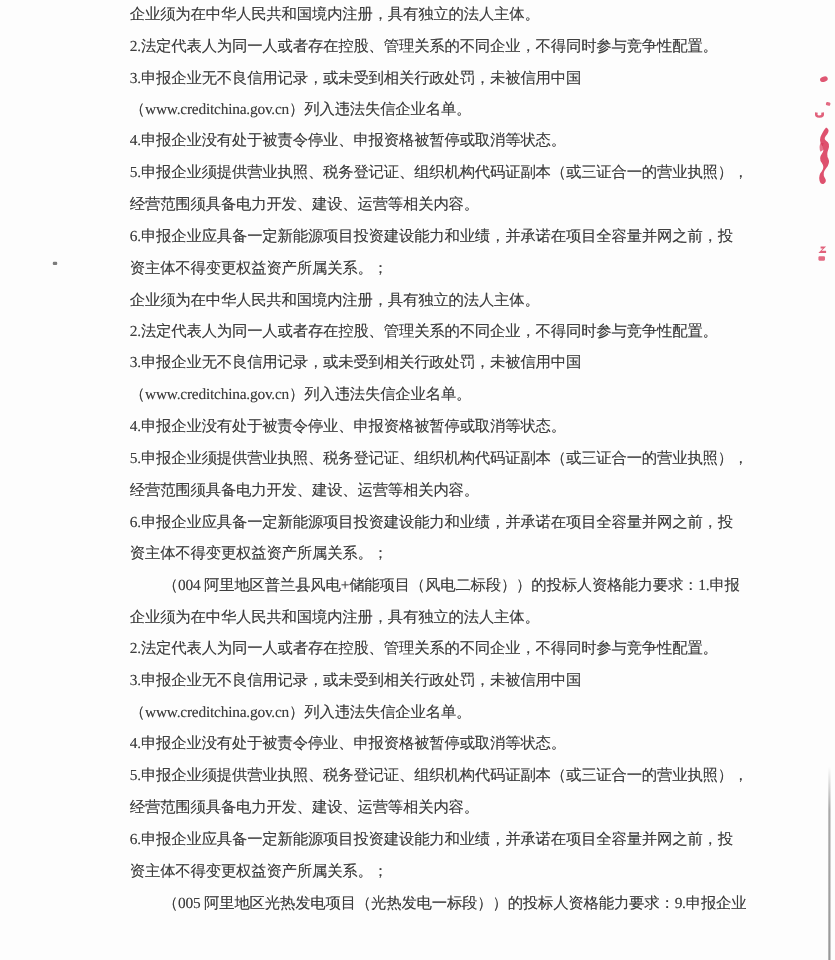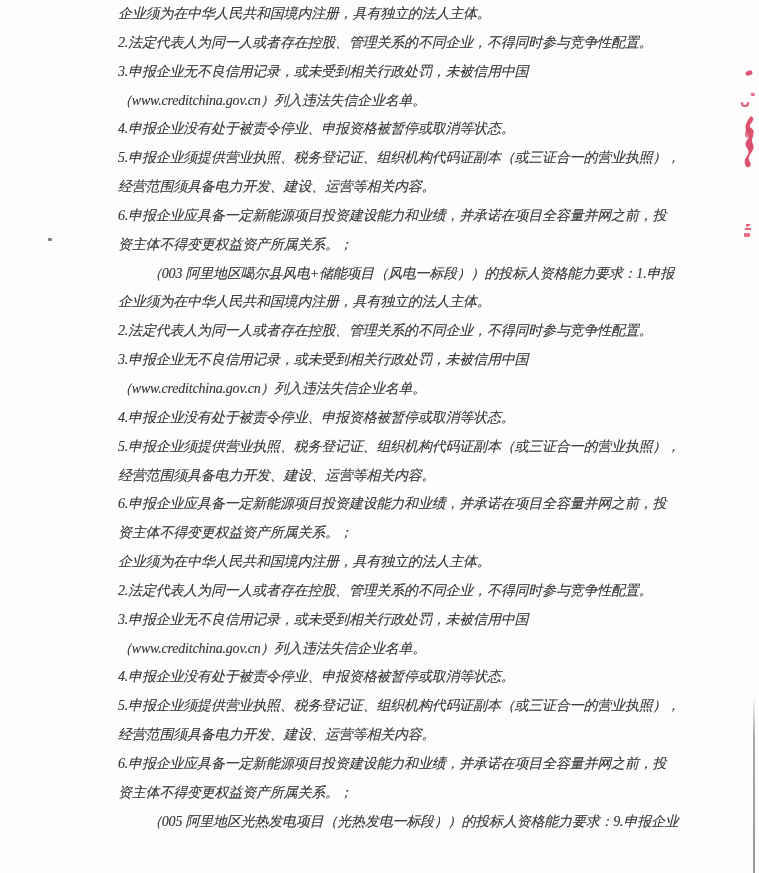--- a/index.html
+++ b/index.html
@@ -20,21 +20,20 @@
     width: 620px;
   }
   .line {
     height: 28.85px;
     line-height: 28.85px;
     white-space: nowrap;
     font-size: 14px;
     letter-spacing: -0.2px;
     color: #3e3e3e;
     text-shadow: 0 0 0.5px rgba(70,70,70,0.55);
-    font-style: italic;
   }
   .line.indent { padding-left: 30px; }
   .stamp {
     position: absolute;
     pointer-events: none;
   }
   .left-dot {
     position: absolute;
     left: 48px; top: 238px;
     width: 4px; height: 3px;
@@ -57,30 +56,30 @@
   <div class="textblock">
     <div class="line">企业须为在中华人民共和国境内注册，具有独立的法人主体。</div>
     <div class="line">2.法定代表人为同一人或者存在控股、管理关系的不同企业，不得同时参与竞争性配置。</div>
     <div class="line">3.申报企业无不良信用记录，或未受到相关行政处罚，未被信用中国</div>
     <div class="line">（www.creditchina.gov.cn）列入违法失信企业名单。</div>
     <div class="line">4.申报企业没有处于被责令停业、申报资格被暂停或取消等状态。</div>
     <div class="line">5.申报企业须提供营业执照、税务登记证、组织机构代码证副本（或三证合一的营业执照），</div>
     <div class="line">经营范围须具备电力开发、建设、运营等相关内容。</div>
     <div class="line">6.申报企业应具备一定新能源项目投资建设能力和业绩，并承诺在项目全容量并网之前，投</div>
     <div class="line">资主体不得变更权益资产所属关系。；</div>
-    <div class="line indent">（003 阿里地区噶尔县风电+储能项目（风电一标段））的投标人资格能力要求：1.申报</div>
     <div class="line">企业须为在中华人民共和国境内注册，具有独立的法人主体。</div>
     <div class="line">2.法定代表人为同一人或者存在控股、管理关系的不同企业，不得同时参与竞争性配置。</div>
     <div class="line">3.申报企业无不良信用记录，或未受到相关行政处罚，未被信用中国</div>
     <div class="line">（www.creditchina.gov.cn）列入违法失信企业名单。</div>
     <div class="line">4.申报企业没有处于被责令停业、申报资格被暂停或取消等状态。</div>
     <div class="line">5.申报企业须提供营业执照、税务登记证、组织机构代码证副本（或三证合一的营业执照），</div>
     <div class="line">经营范围须具备电力开发、建设、运营等相关内容。</div>
     <div class="line">6.申报企业应具备一定新能源项目投资建设能力和业绩，并承诺在项目全容量并网之前，投</div>
     <div class="line">资主体不得变更权益资产所属关系。；</div>
+    <div class="line indent">（004 阿里地区普兰县风电+储能项目（风电二标段））的投标人资格能力要求：1.申报</div>
     <div class="line">企业须为在中华人民共和国境内注册，具有独立的法人主体。</div>
     <div class="line">2.法定代表人为同一人或者存在控股、管理关系的不同企业，不得同时参与竞争性配置。</div>
     <div class="line">3.申报企业无不良信用记录，或未受到相关行政处罚，未被信用中国</div>
     <div class="line">（www.creditchina.gov.cn）列入违法失信企业名单。</div>
     <div class="line">4.申报企业没有处于被责令停业、申报资格被暂停或取消等状态。</div>
     <div class="line">5.申报企业须提供营业执照、税务登记证、组织机构代码证副本（或三证合一的营业执照），</div>
     <div class="line">经营范围须具备电力开发、建设、运营等相关内容。</div>
     <div class="line">6.申报企业应具备一定新能源项目投资建设能力和业绩，并承诺在项目全容量并网之前，投</div>
     <div class="line">资主体不得变更权益资产所属关系。；</div>
     <div class="line indent">（005 阿里地区光热发电项目（光热发电一标段））的投标人资格能力要求：9.申报企业</div>

